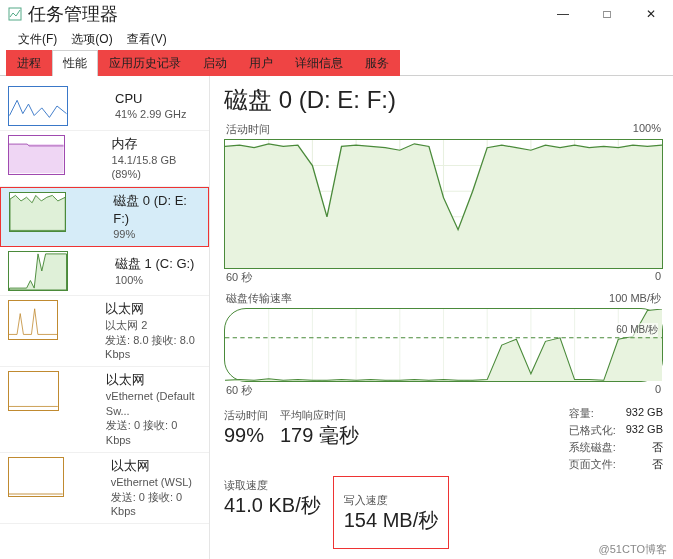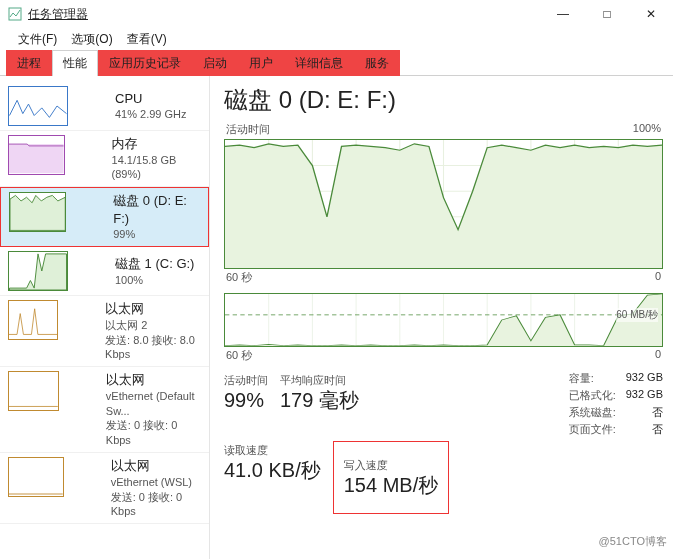--- a/index.html
+++ b/index.html
@@ -1,20 +1,20 @@
 <!DOCTYPE html>
 <html><head>
 <meta charset="utf-8">
 <style>
   * { box-sizing: border-box; margin: 0; padding: 0; font-family: "Microsoft YaHei", "Segoe UI", sans-serif; }
   body { width: 673px; height: 559px; background: #fff; font-size: 12px; color: #222; overflow: hidden; position: relative; }
 
   .titlebar { height: 28px; display: flex; align-items: center; padding-left: 8px; }
   .titlebar .icon { width: 14px; height: 14px; margin-right: 6px; }
-  .titlebar .title { flex: 1; font-size: 12px; text-decoration: underline; }
+  .titlebar .title { flex: 1; font-size: 18px; }
   .winbtns { display: flex; }
   .winbtn { width: 44px; height: 28px; display: flex; align-items: center; justify-content: center; }
 
   .menubar { height: 22px; display: flex; align-items: center; padding-left: 12px; gap: 2px; font-size: 12px; }
   .menubar span { padding: 2px 6px; }
 
   .tabbar { height: 26px; display: flex; align-items: flex-end; padding-left: 6px; border-bottom: 1px solid #d0d0d0; }
   .tab { padding: 4px 10px; font-size: 12px; border: 1px solid transparent; border-bottom: none; position: relative; top: 1px; background: #ef4444;}
   .tab.active { border-color: #d0d0d0; background: #fff; }
 
@@ -32,37 +32,37 @@
 
   
   .main { flex: 1; padding: 8px 10px 4px 14px; display: flex; flex-direction: column; overflow: hidden; }
   .heading-row { display: flex; align-items: baseline; gap: 12px; }
   .heading { font-size: 24px; font-weight: 400; }
   .model { font-size: 13px; color: #333; flex: 1; text-align: right; padding-right: 4px; white-space: nowrap; }
 
   .graph-block { margin-top: 6px; }
   .graph-label-row { display: flex; justify-content: space-between; font-size: 11px; color: #555; padding: 0 2px; }
   .graph { height: 130px; border: 1px solid #4a8a3a; margin-top: 2px; background: #fff; position: relative; }
-  .graph.small { height: 54px; }
+  .graph.small { height: 74px; border-radius: 22px; }
   .graph svg { position: absolute; inset: 0; width: 100%; height: 100%; }
   .axis-row { display: flex; justify-content: space-between; font-size: 11px; color: #555; padding: 1px 2px 0; }
   .dashed-label { position: absolute; right: 4px; top: 14px; font-size: 10px; color: #555; background: rgba(255,255,255,.6); }
 
   .stats { margin-top: 8px; display: flex; gap: 0; }
   .stat-col { display: flex; flex-direction: column; }
   .stat-lbl { font-size: 11px; color: #555; }
   .stat-val { font-size: 20px; font-weight: 400; line-height: 1.2; }
   .stat-group { padding: 2px 12px 2px 0; }
   .stat-group.boxed { border: 1px solid #e33; padding: 16px 10px; }
   .meta-col { margin-left: auto; font-size: 11px; color: #555; display: grid; grid-template-columns: auto auto; column-gap: 10px; row-gap: 2px; align-content: start; }
   .meta-col .v { color: #222; text-align: right; }
 
   .stats-row2 { margin-top: 4px; display: flex; gap: 0; }
 
-  .watermark { position: absolute; right: 6px; bottom: 10px; font-size: 11px; color: #888; pointer-events: none; }
+  .watermark { position: absolute; right: 6px; bottom: 2px; font-size: 11px; color: #888; pointer-events: none; }
 </style>
 </head>
 <body>
 
 <div class="titlebar">
   <span class="icon">
     <svg viewBox="0 0 14 14">
         <rect x="1" y="1" width="12" height="12" fill="none" stroke="#5a8" stroke-width="1"></rect>
         <polyline points="2,10 5,6 8,9 12,3" fill="none" stroke="#5a8" stroke-width="1"></polyline>
       </svg>
@@ -220,20 +220,24 @@
             <polyline points="0,6.5 13.333333333333334,5.200000000000003 26.666666666666668,7.800000000000011 40,3.9000000000000057 53.333333333333336,6.5 66.66666666666666,5.200000000000003 80,26 93.33333333333333,78 106.66666666666667,6.5 120,5.200000000000003 133.33333333333331,6.5 146.66666666666666,7.800000000000011 160,10.399999999999991 173.33333333333334,3.9000000000000057 186.66666666666666,6.5 200,58.5 213.33333333333334,91 226.66666666666666,52 240,7.800000000000011 253.33333333333331,5.200000000000003 266.66666666666663,7.800000000000011 280,10.399999999999991 293.3333333333333,5.200000000000003 306.6666666666667,7.800000000000011 320,5.200000000000003 333.33333333333337,7.800000000000011 346.6666666666667,6.5 360,7.800000000000011 373.3333333333333,5.200000000000003 386.6666666666667,6.5 400,5.200000000000003" fill="none" stroke="#4a8a3a" stroke-width="1.2"></polyline>
           </svg>
       </div>
       <div class="axis-row">
         <span>60 秒</span>
         <span>0</span>
       </div>
     </div>
 
     <div class="graph-block">
+      <div class="graph-label-row">
+        <span>磁盘传输速率</span>
+        <span>100 MB/秒</span>
+      </div>
       <div class="graph small">
         <svg id="g2" viewBox="0 0 400 74" preserveAspectRatio="none">
             <line x1="40" y1="0" x2="40" y2="74" stroke="#eef4ea"></line>
             <line x1="80" y1="0" x2="80" y2="74" stroke="#eef4ea"></line>
             <line x1="120" y1="0" x2="120" y2="74" stroke="#eef4ea"></line>
             <line x1="160" y1="0" x2="160" y2="74" stroke="#eef4ea"></line>
             <line x1="200" y1="0" x2="200" y2="74" stroke="#eef4ea"></line>
             <line x1="240" y1="0" x2="240" y2="74" stroke="#eef4ea"></line>
             <line x1="280" y1="0" x2="280" y2="74" stroke="#eef4ea"></line>
             <line x1="320" y1="0" x2="320" y2="74" stroke="#eef4ea"></line>

